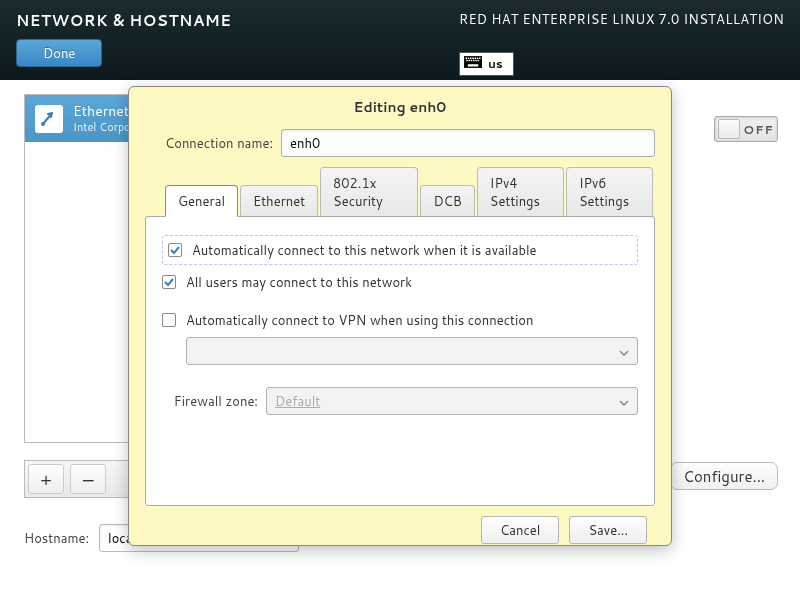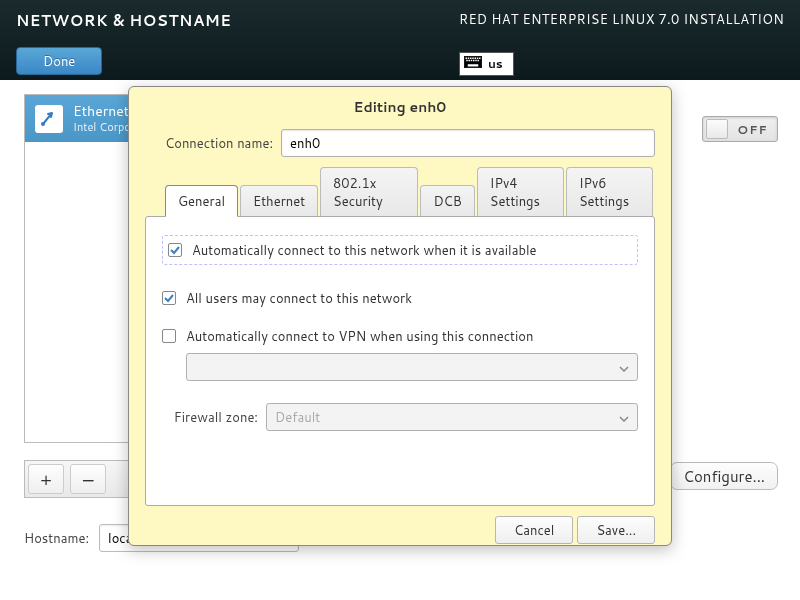--- a/index.html
+++ b/index.html
@@ -19,21 +19,21 @@
       background: linear-gradient(180deg, #1a2a2d 0%, #0d1a1d 100%);
       height: 80px;
       padding: 10px 16px;
       color: #fff;
       display: flex;
       justify-content: space-between;
     }
     .header-left {
       display: flex;
       flex-direction: column;
-      gap: 16px;
+      gap: 8px;
     }
     .header-title {
       font-size: 15px;
       font-weight: bold;
       letter-spacing: 0.5px;
     }
     .done-btn {
       background: linear-gradient(180deg, #5aa7d7 0%, #3a87c7 100%);
       border: 1px solid #2a6797;
       border-radius: 4px;
@@ -134,21 +134,21 @@
       border-radius: 3px;
       padding: 0 8px;
       font-size: 13px;
       background: #fff;
       box-shadow: inset 0 1px 2px rgba(0,0,0,0.08);
     }
     .toggle-switch {
       position: absolute;
       right: 22px;
       top: 116px;
-      width: 76px;
+      width: 64px;
       height: 26px;
       border: 1px solid #aaa;
       border-radius: 3px;
       background: linear-gradient(#f0f0f0,#e3e3e3);
       display: flex;
       align-items: center;
       box-shadow: inset 0 1px 3px rgba(0,0,0,0.15);
     }
     .toggle-handle {
       width: 22px;
@@ -270,21 +270,21 @@
       align-items: center;
       gap: 10px;
       margin-bottom: 18px;
       font-size: 13px;
       color: #333;
     }
     .check-row.first {
       border: 1px dashed #bfbfff;
       padding: 5px;
       border-radius: 3px;
-      margin-bottom: 24px;
+      margin-bottom: 8px;
       align-items: center;
     }
     .chk {
       width:14px; height:14px;
       border:1px solid #888;
       border-radius:2px;
       display:flex; align-items:center; justify-content:center;
       background:#fff;
       flex-shrink:0;
     }
@@ -300,34 +300,34 @@
       border: 1px solid #b0b0b0;
       border-radius: 3px;
       background: linear-gradient(#fdfdfd,#f1f1f1);
       display: flex;
       align-items: center;
       padding: 0 8px;
       font-size: 13px;
       color: #666;
       position: relative;
     }
-    .combo.disabled { color: #aaa; background:#f3f3f3; }
+    .combo.disabled { color: #aaa; background:#f3f3f3;text-decoration:underline; }
     .combo .chev {
       position: absolute;
       right: 8px;
       top: 50%;
       transform: translateY(-50%);
     }
     .fz-row { display:flex; align-items:center; gap:8px; }
     .fz-row label{ font-size:13px; color:#444; width:96px; text-align:right;}
     .dialog-footer {
-      padding: 10px 16px 14px;
+      padding: 10px 24px 14px;
       display: flex;
       justify-content: flex-end;
-      gap: 4px;
+      gap: 10px;
     }
     .dbtn {
       height: 28px;
       padding: 0 18px;
       border: 1px solid #b6b6b6;
       border-radius: 3px;
       background: linear-gradient(#fdfdfd,#efefef);
       font-size: 13px;
       color: #333;
       cursor: pointer;

